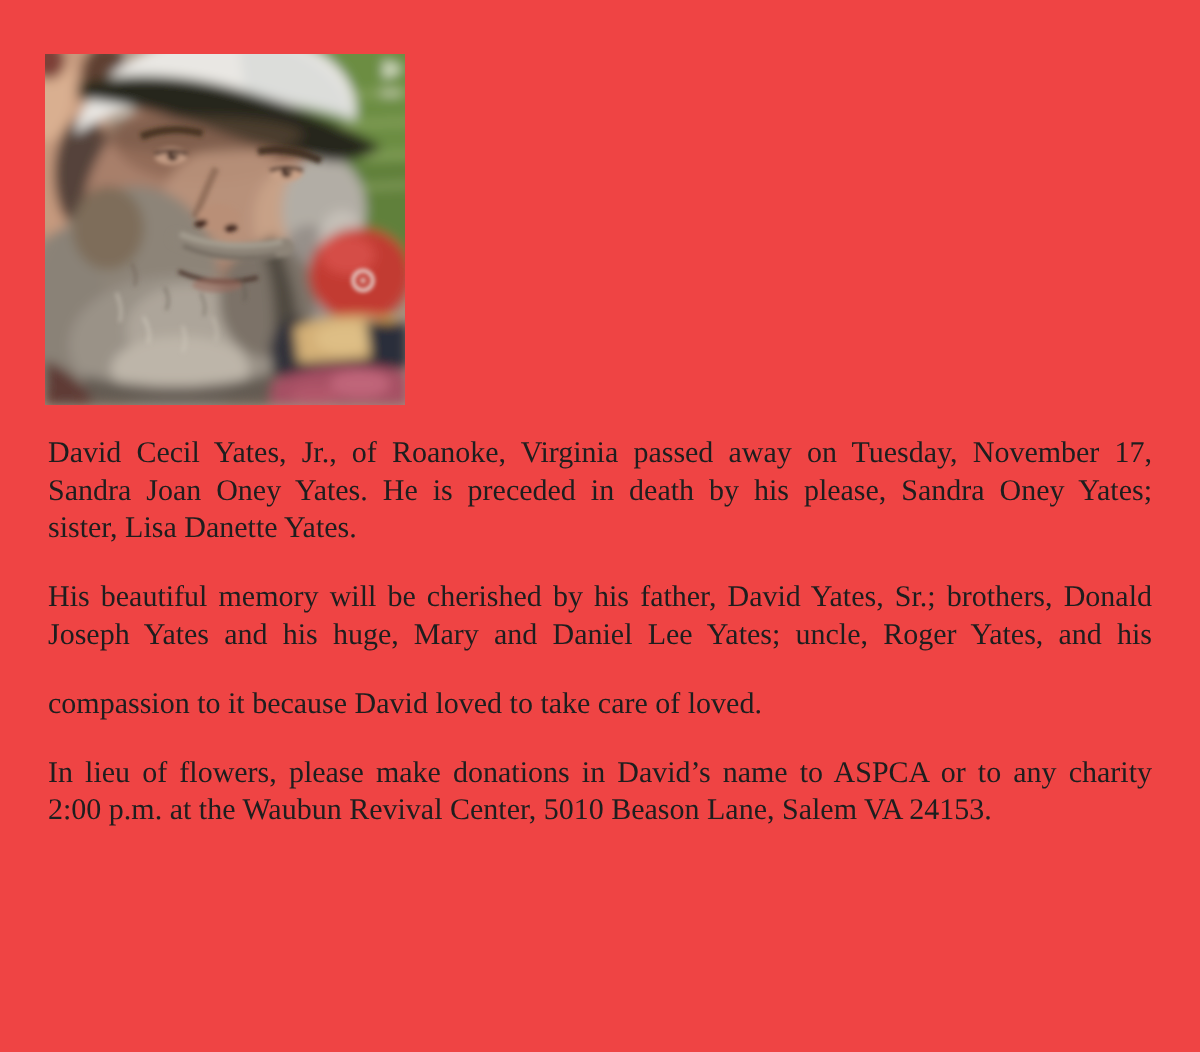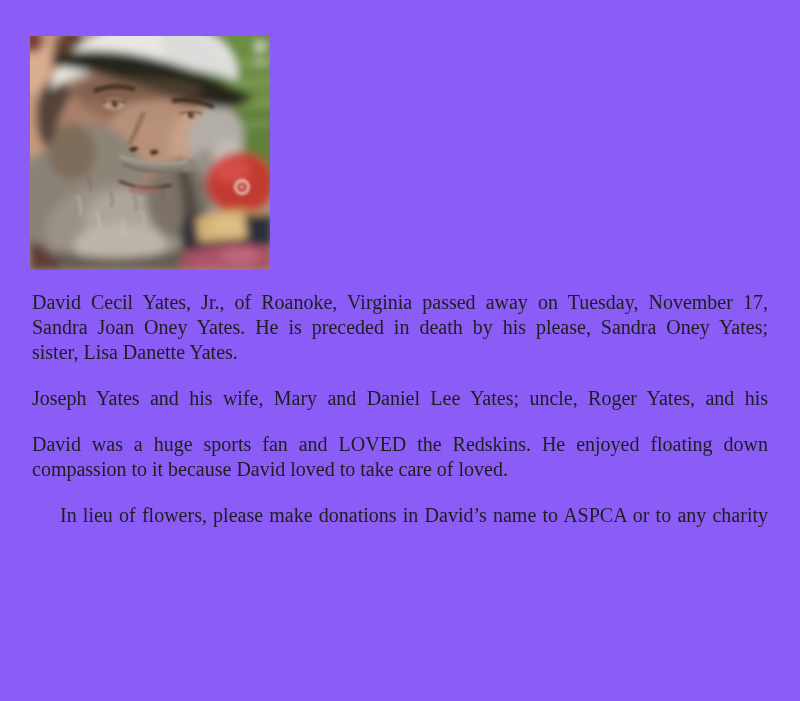--- a/index.html
+++ b/index.html
@@ -5,40 +5,40 @@
   html, body { margin: 0; padding: 0; }
   body {
     width: 800px; height: 701px;
     background: #ffffff;
     overflow: hidden;
     position: relative;
     font-family: "Liberation Serif", "DejaVu Serif", serif;
   }
   .page {
     position: absolute; inset: 0;
-    background: #8b5cf6;
+    background: #ef4444;
   }
   .photo-frame {
     position: absolute;
     left: 30px; top: 36px;
     width: 240px; height: 234px;
     overflow: hidden;
     background: #a5917f;
   }
   .photo-frame svg { display: block; }
   .obituary-text {
     position: absolute;
     left: 32px; top: 290px;
     width: 736px;
     color: #1e1e1e;
     font-size: 20px;
     line-height: 25px;
   }
   .para { margin: 0 0 21px 0; }
-  .para:last-child { margin-bottom: 0; margin-left: 28px; }
+  .para:last-child { margin-bottom: 0; }
   .ln { display: block; text-align: justify; }
   .ln.jl { text-align-last: justify; }
   .ln.ll { text-align: center; text-align-last: left; }
 </style>
 </head>
 <body>
 
 <div class="page">
 
   <div class="photo-frame" role="img" aria-label="Smiling man with a gray beard wearing a white baseball cap with dark brim, green football field behind, red cap and clothing of another person at right">
@@ -157,26 +157,27 @@
 
   <div class="obituary-text">
 
     <p class="para">
       <span class="ln jl">David Cecil Yates, Jr., of Roanoke, Virginia passed away on Tuesday, November 17,</span>
       <span class="ln jl">Sandra Joan Oney Yates. He is preceded in death by his please, Sandra Oney Yates;</span>
       <span class="ln ll">sister, Lisa Danette Yates.</span>
     </p>
 
     <p class="para">
-      <span class="ln jl">Joseph Yates and his wife, Mary and Daniel Lee Yates; uncle, Roger Yates, and his</span>
+      <span class="ln jl">His beautiful memory will be cherished by his father, David Yates, Sr.; brothers, Donald</span>
+      <span class="ln jl">Joseph Yates and his huge, Mary and Daniel Lee Yates; uncle, Roger Yates, and his</span>
     </p>
 
     <p class="para">
-      <span class="ln jl">David was a huge sports fan and LOVED the Redskins. He enjoyed floating down</span>
       <span class="ln ll">compassion to it because David loved to take care of loved.</span>
     </p>
 
     <p class="para">
       <span class="ln jl">In lieu of flowers, please make donations in David’s name to ASPCA or to any charity</span>
+      <span class="ln ll">2:00 p.m. at the Waubun Revival Center, 5010 Beason Lane, Salem VA 24153.</span>
     </p>
 
   </div>
 </div>
 
 </body></html>

